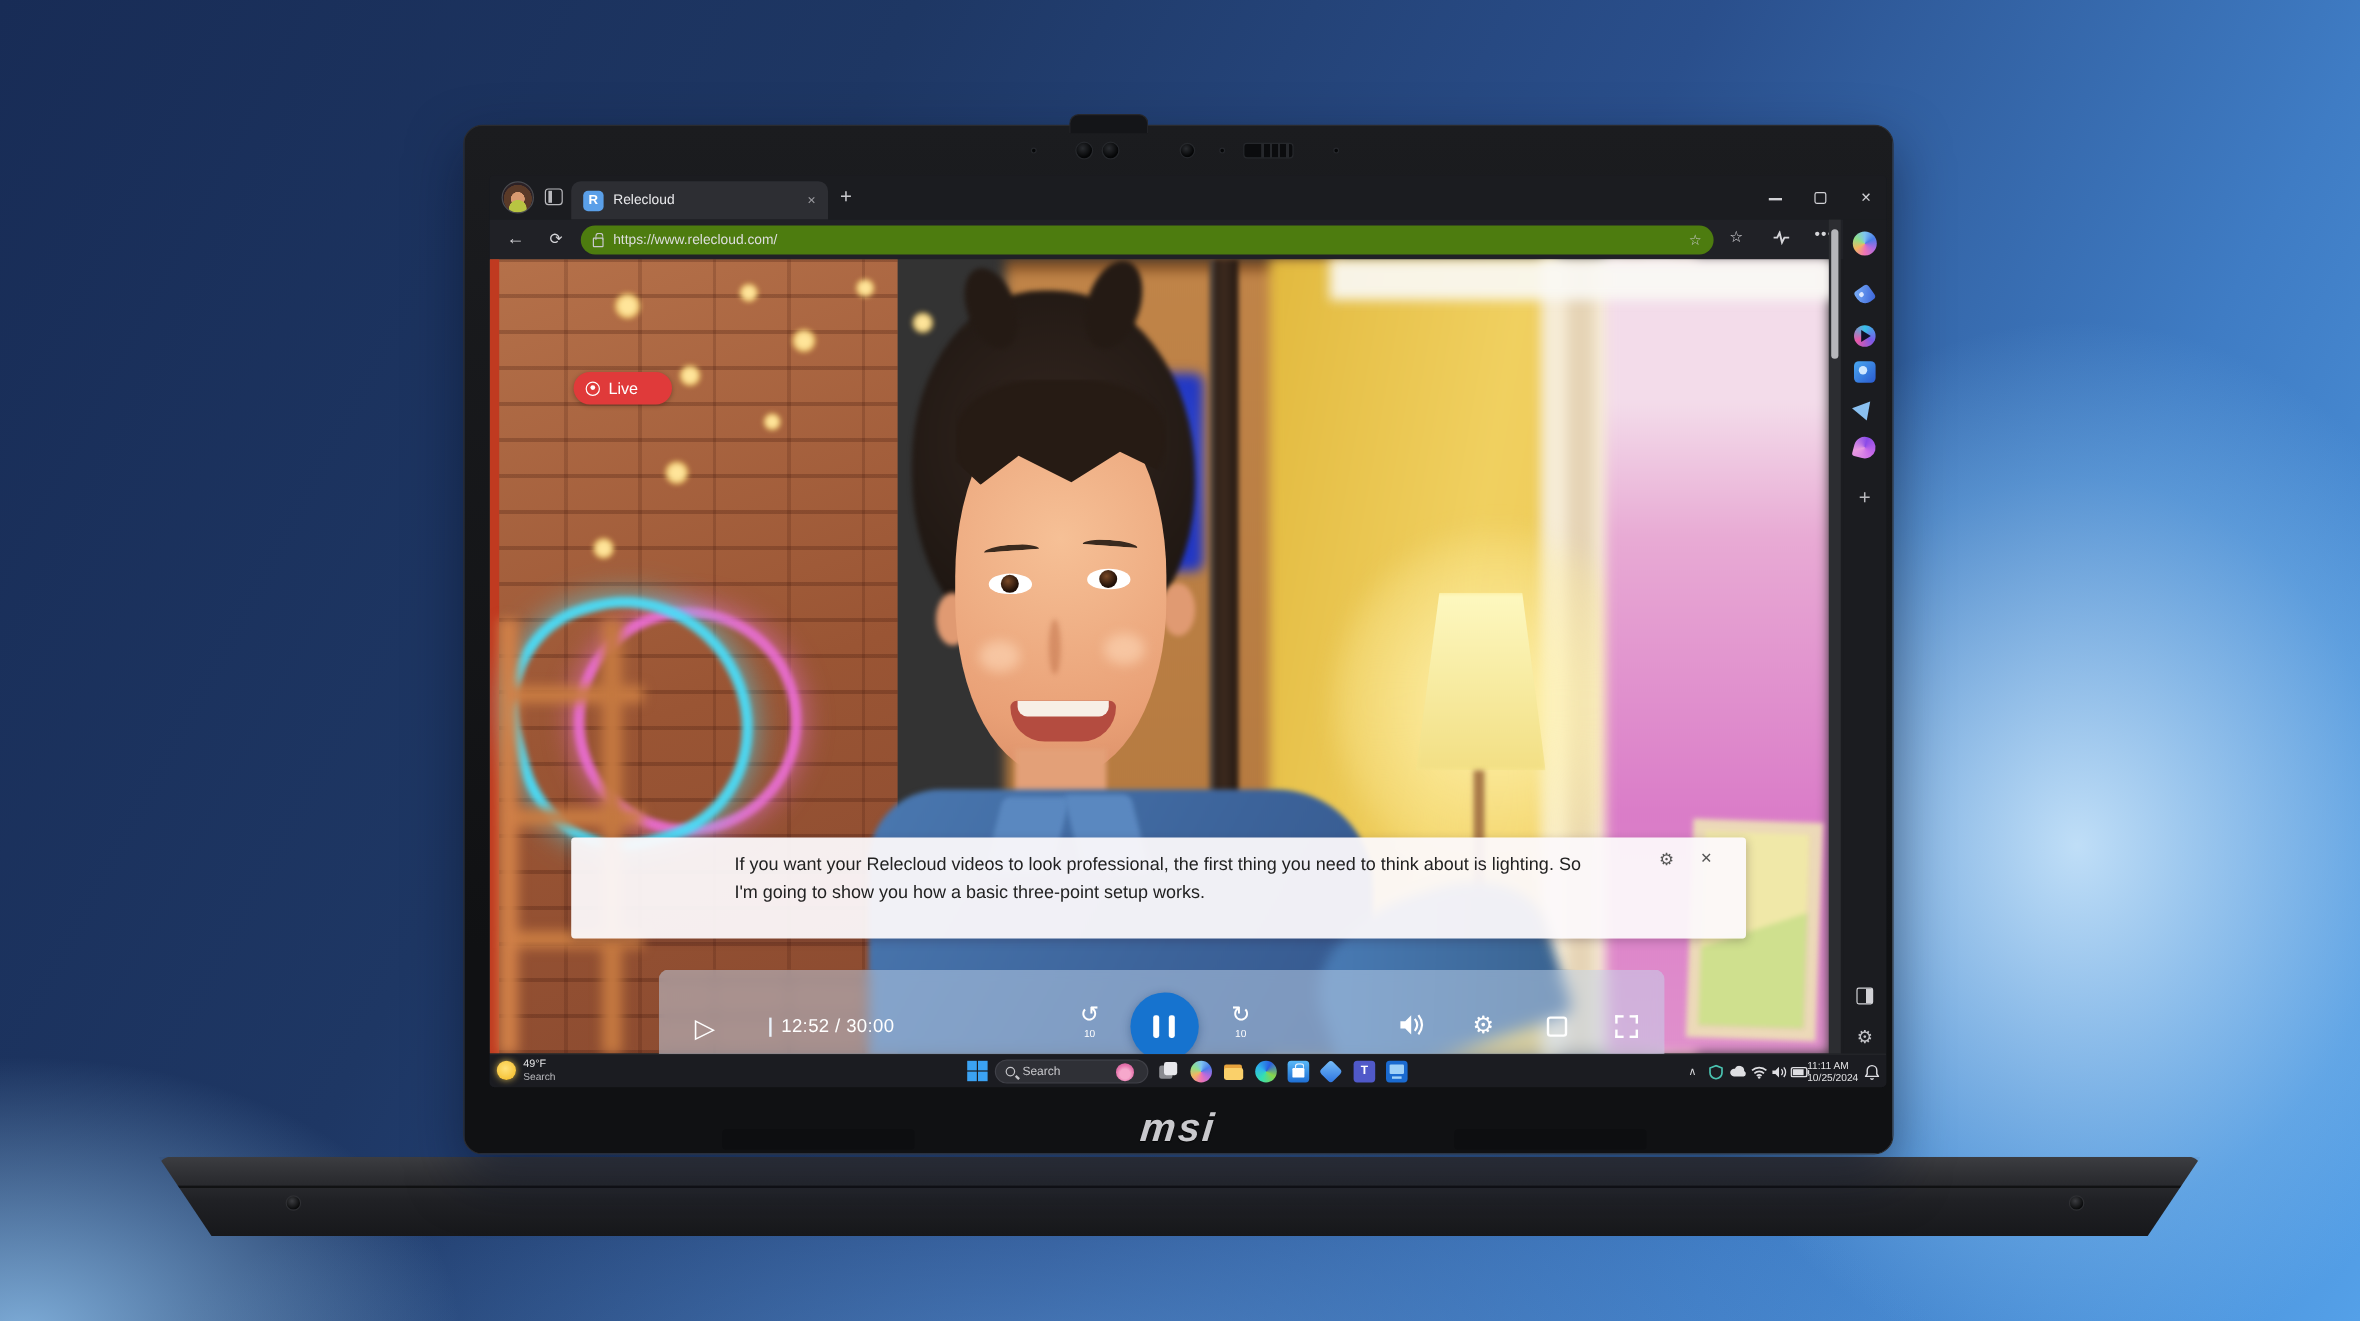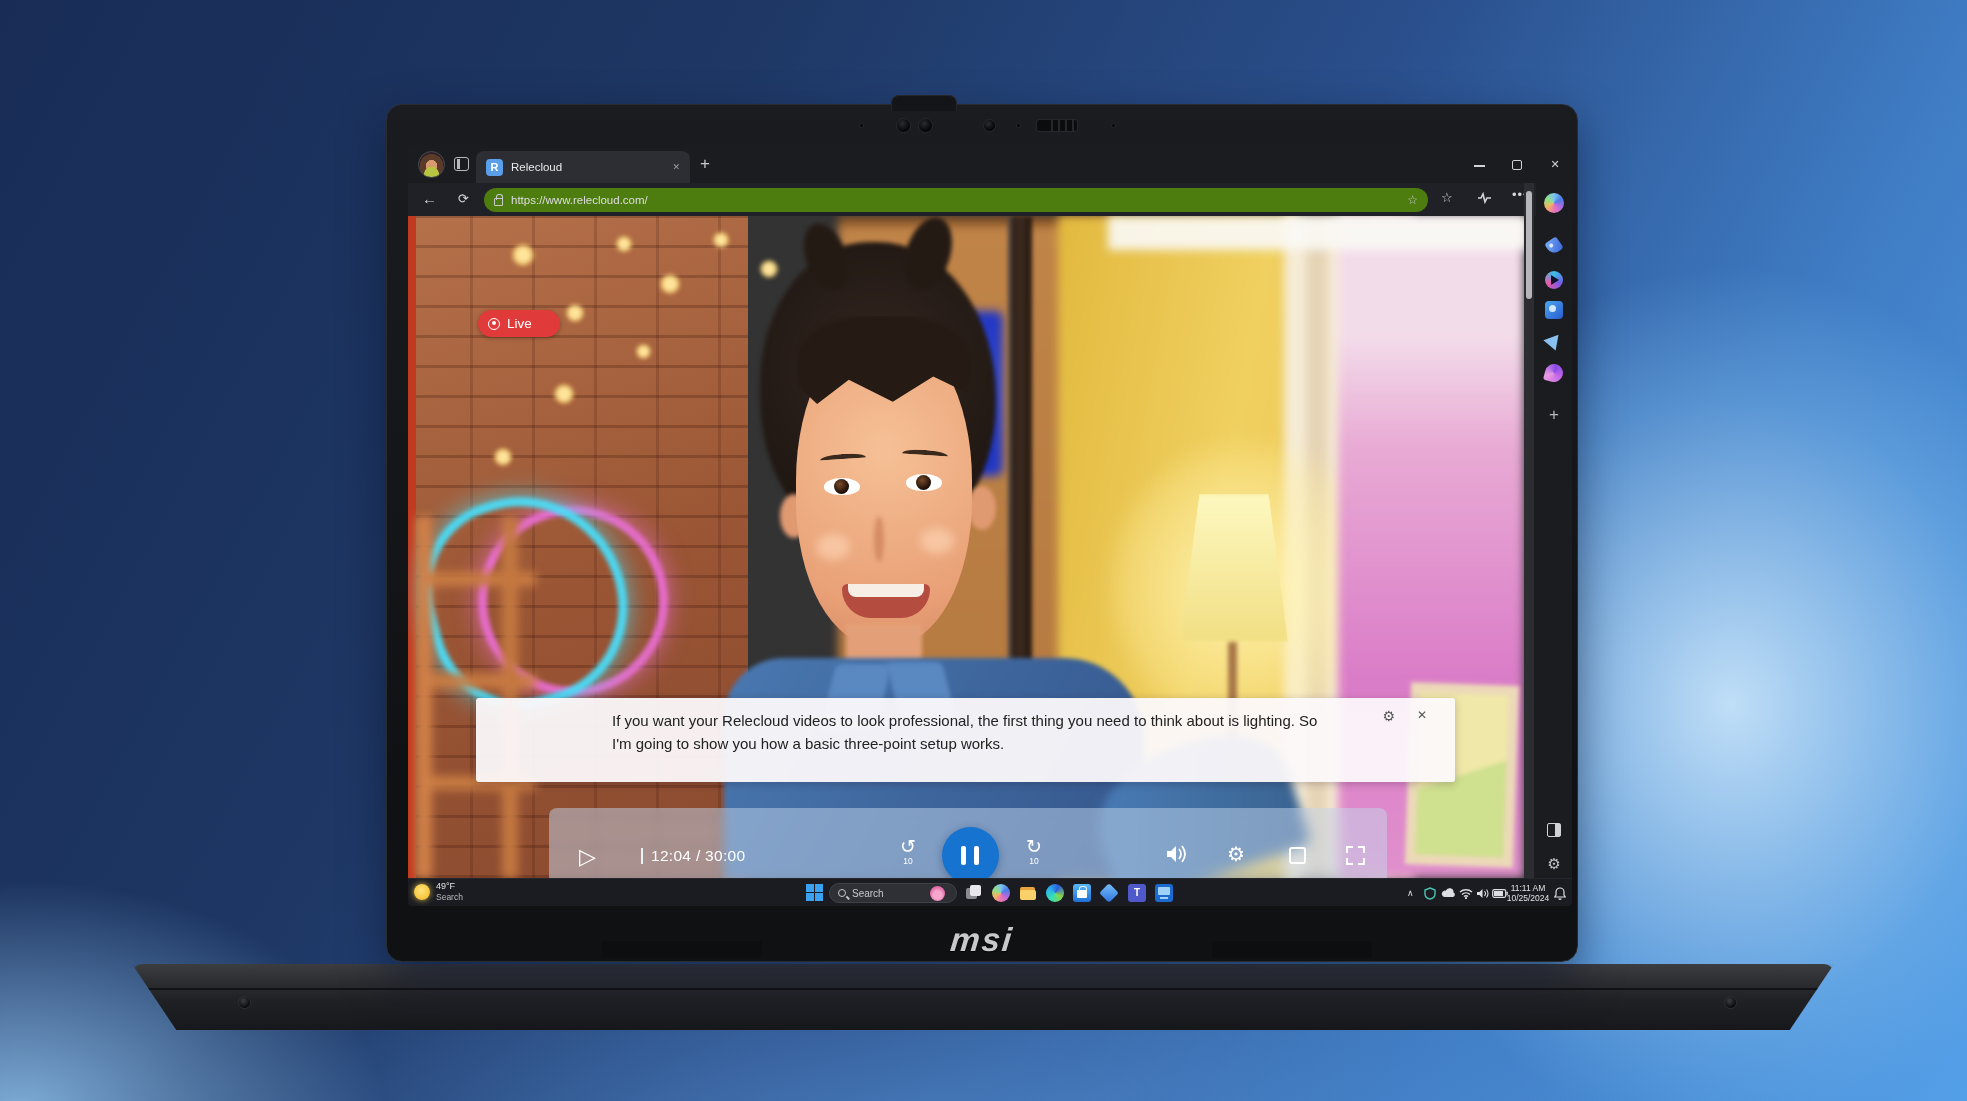--- a/index.html
+++ b/index.html
@@ -150,21 +150,21 @@
   #store-icon { background:linear-gradient(#58b8f8,#1f6fd4); border-radius:3px; }
   #store-icon::before { content:""; position:absolute; left:4px; top:6px; width:10px; height:8px; background:#fff; border-radius:1px; }
   #store-icon::after { content:""; position:absolute; left:6px; top:2px; width:6px; height:4px; border:1.5px solid #eaf4ff; border-bottom:none; border-radius:3px 3px 0 0; }
   #gem-icon { width:14px; height:14px; top:7px; background:linear-gradient(135deg,#7ac0f8,#2a72e0); transform:rotate(45deg); border-radius:3px; }
   #teams-icon { background:#5059c9; border-radius:3px; color:#fff; font-size:10px; font-weight:bold; text-align:center; line-height:18px; }
   #mon-icon { background:#1a6ad0; border-radius:3px; }
   #mon-icon::before { content:""; position:absolute; left:3px; top:3px; width:12px; height:8px; background:#9ed0f8; border-radius:1px; }
   #mon-icon::after { content:""; position:absolute; left:5px; top:13px; width:8px; height:2px; background:#9ed0f8; }
   .tray { position:absolute; top:0; height:28px; display:flex; align-items:center; color:#d8d8dc; }
   #tray-chevron { left:999px; font-size:9px; }
-  #tray-time { left:1098px; width:44px; text-align:center; font-size:8.5px; line-height:10px; color:#e2e2e4; display:block; top:4px; position:absolute; }
+  #tray-time { left:1098px; width:44px; text-align:left; font-size:8.5px; line-height:10px; color:#e2e2e4; display:block; top:4px; position:absolute; }
   svg.ticon { display:block; }
 
   
   .blur1{filter:blur(2px);} .blur2{filter:blur(5px);} .blur3{filter:blur(9px);}
   .bokeh { position:absolute; border-radius:50%; background:radial-gradient(circle, #ffe59a 0 40%, rgba(255,210,90,.55) 70%, rgba(255,200,80,0)); filter:blur(2px); }
 </style>
 </head>
 <body>
 
 <div id="base" class="abs">
@@ -308,21 +308,21 @@
 
     <div id="caption" class="abs">
       <div id="caption-text">If you want your Relecloud videos to look professional, the first thing you need to think about is lighting. So I'm going to show you how a basic three-point setup works.</div>
       <span id="caption-gear">⚙</span>
       <span id="caption-close">✕</span>
     </div>
 
     <div id="controls" class="abs">
       <div id="play-btn" class="ctl">▷</div>
       <div id="time-cursor" class="ctl"></div>
-      <div id="time-text" class="ctl">12:04 / 30:00</div>
+      <div id="time-text" class="ctl">12:52 / 30:00</div>
       <div id="skip-back" class="ctl skip">
         <span class="arc">↺</span>
         <span class="num">10</span>
       </div>
       <div id="pause-btn" class="ctl">
         <span class="bar" style="left:19px;"></span>
         <span class="bar" style="left:32px;"></span>
       </div>
       <div id="skip-fwd" class="ctl skip">
         <span class="arc">↻</span>

